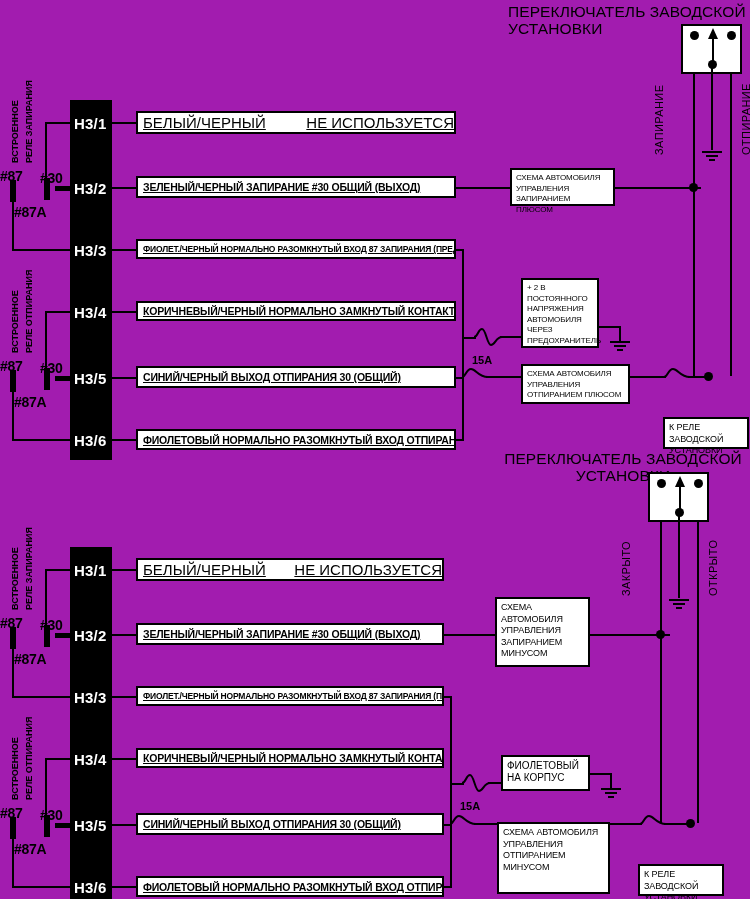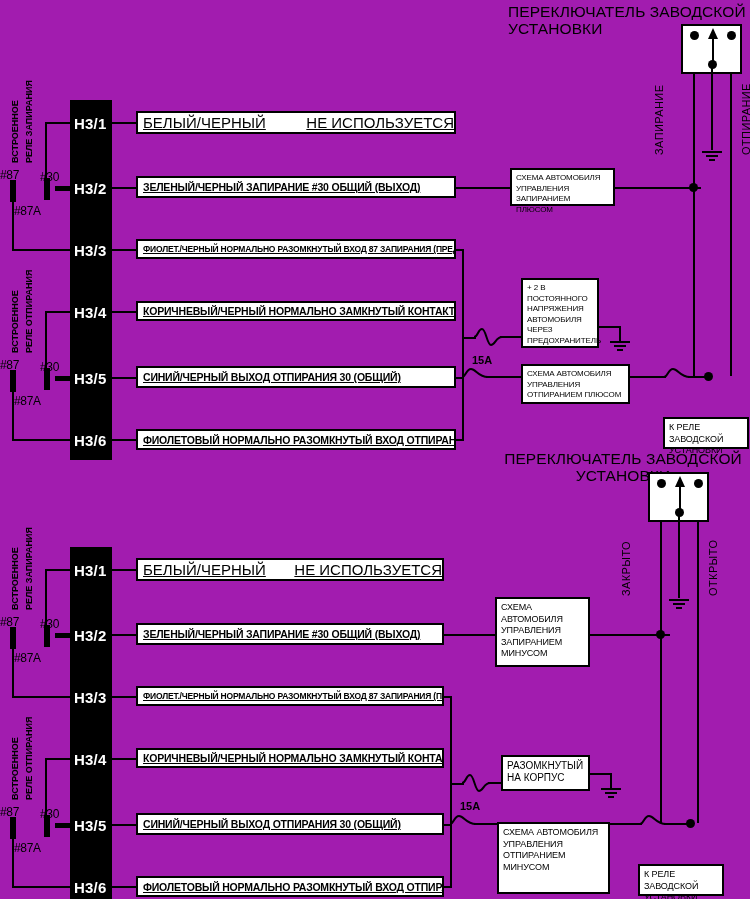--- a/index.html
+++ b/index.html
@@ -88,22 +88,22 @@
     letter-spacing:0px;
     white-space:nowrap;
     transform-origin:0 0;
     transform:rotate(-90deg);
   }
   .rot.sw{font-size:11px;font-weight:normal;letter-spacing:.4px;}
   
   .blob{position:absolute;background:#000;}
   .tag{
     position:absolute;
-    font-size:12px;
-    font-weight:normal;
+    font-size:14px;
+    font-weight:bold;
     white-space:nowrap;
     letter-spacing:-0.3px;
   }
   .fuse-lbl{
     position:absolute;
     font-size:11px;
     font-weight:bold;
     white-space:nowrap;
     margin-top:9px;
   }
@@ -358,21 +358,21 @@
   <div class="ln hln" style="left:444px;top:886px;width:8px;"></div>
   <div class="ln hln" style="left:450px;top:783px;width:14px;"></div>
 
   <svg class="svg-abs" style="left:462px;top:772px;" width="28" height="22" viewBox="0 0 28 22">
     <path d="M0 11 C4 11, 4 3, 8 3 S13 19, 17 19 S22 11, 28 11" fill="none" stroke="#000" stroke-width="2"></path>
   </svg>
   <div class="fuse-lbl" style="left:460px;top:791px;">15А</div>
   <div class="ln hln" style="left:488px;top:782px;width:14px;"></div>
 
   <div class="nbox n10" style="left:501px;top:755px;width:89px;height:36px;">
-    <span style="white-space:pre-line;">РАЗОМКНУТЫЙ
+    <span style="white-space:pre-line;">ФИОЛЕТОВЫЙ
 НА КОРПУС</span>
   </div>
   <div class="ln hln" style="left:590px;top:773px;width:22px;"></div>
   <div class="ln vln" style="left:610px;top:773px;height:16px;"></div>
   <svg class="svg-abs" style="left:599px;top:787px;" width="24" height="14" viewBox="0 0 24 14">
     <line x1="2" y1="2" x2="22" y2="2" stroke="#000" stroke-width="2"></line>
     <line x1="6" y1="6" x2="18" y2="6" stroke="#000" stroke-width="2"></line>
     <line x1="9" y1="10" x2="15" y2="10" stroke="#000" stroke-width="2"></line>
   </svg>
 

